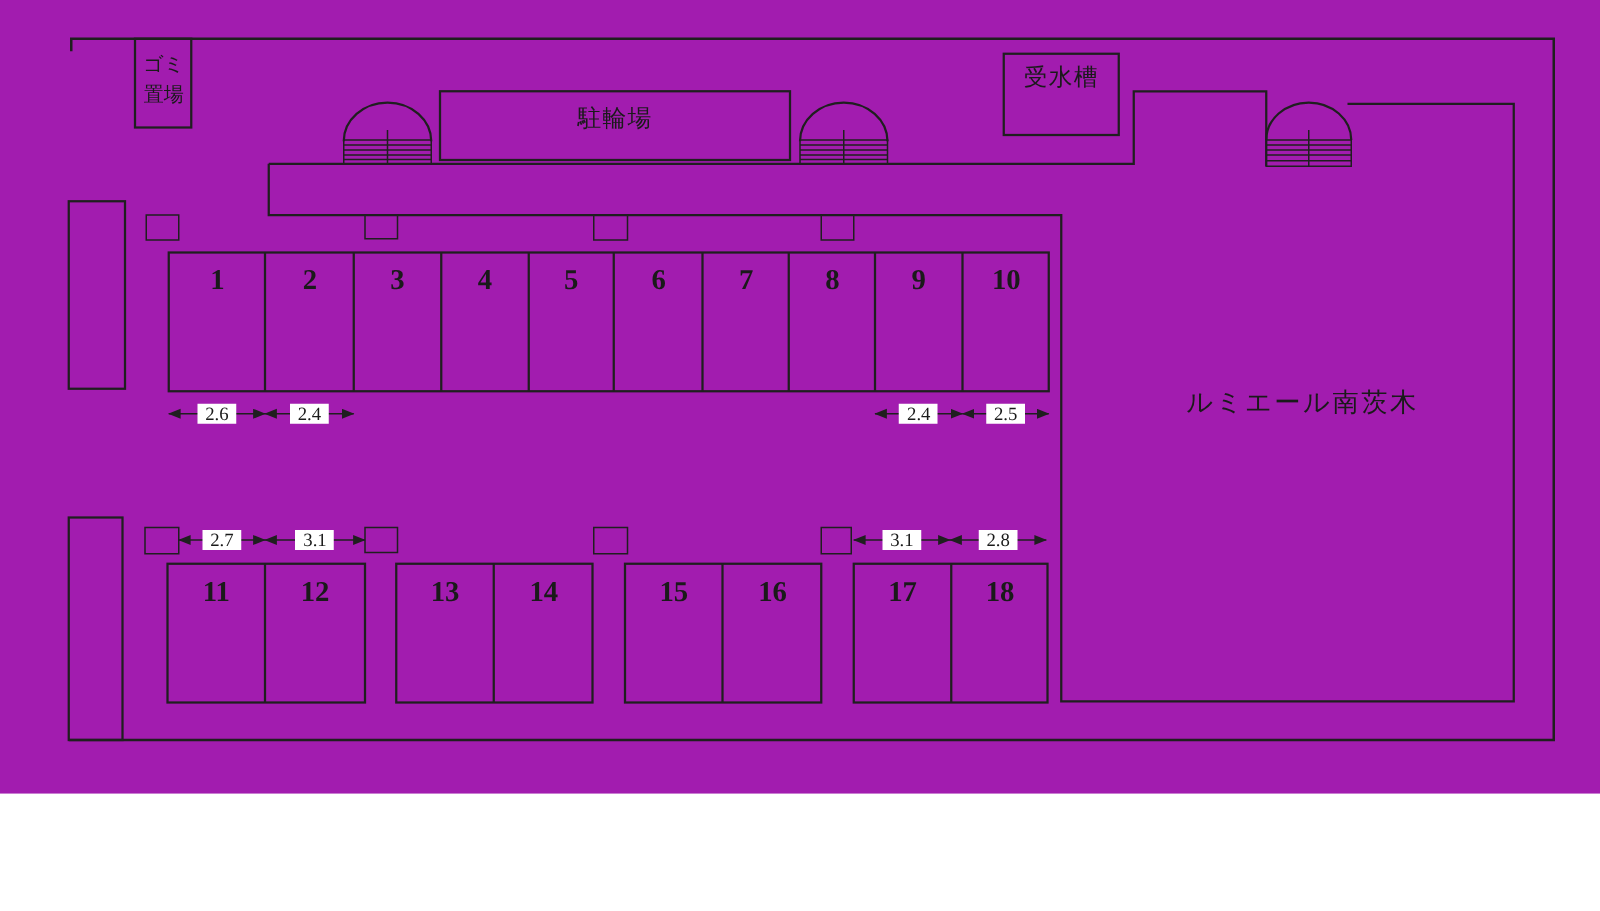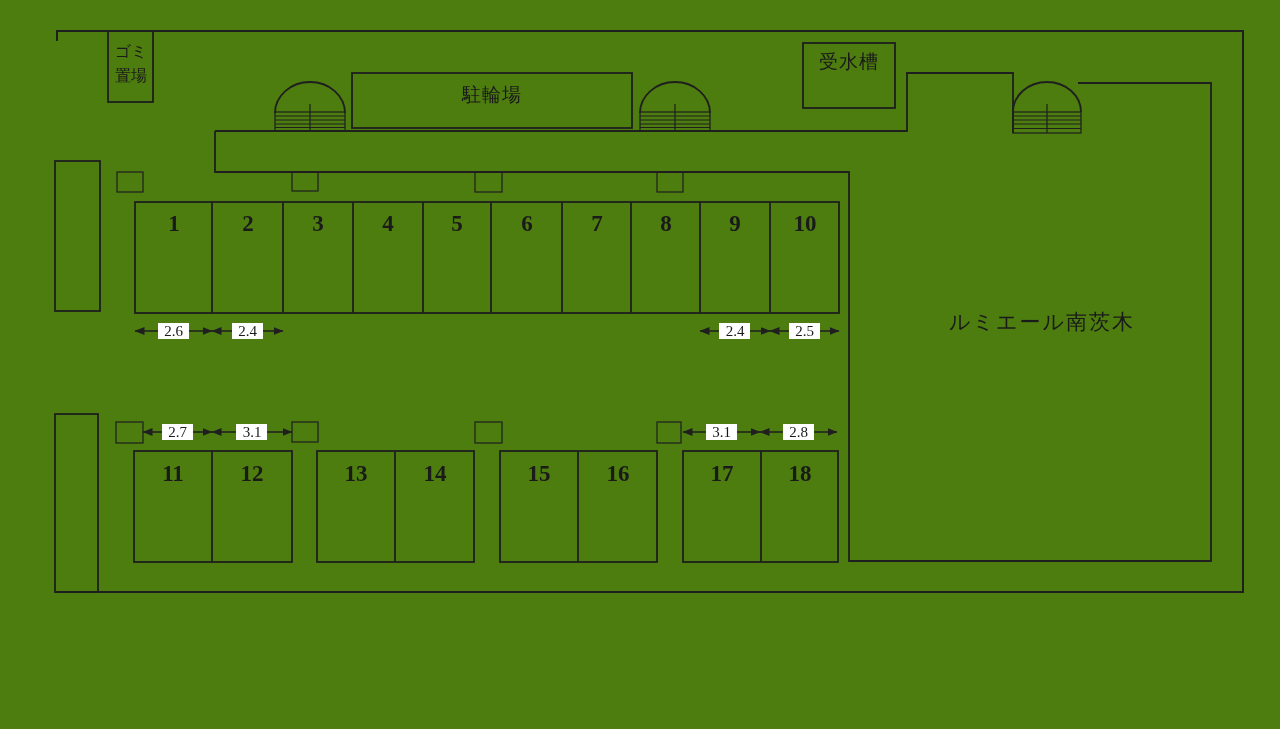--- a/index.html
+++ b/index.html
@@ -3,22 +3,22 @@
 <meta charset="utf-8">
 <style>
   html, body {
     margin: 0;
     padding: 0;
     background: #ffffff;
   }
   .page {
     position: relative;
     width: 1280px;
-    height: 729px;
-    background: #4d7c0f;
+    height: 635px;
+    background: #a21caf;
     font-family: "Liberation Serif", serif;
   }
   svg { display: block; }
 
   .ln {
     stroke: #1f1f1f;
     stroke-width: 1.8;
     fill: none;
   }
   .ln-thick { stroke-width: 2; }

